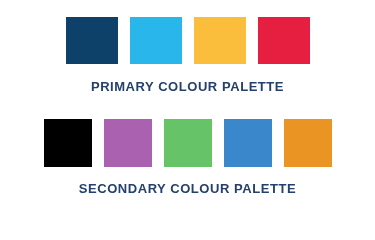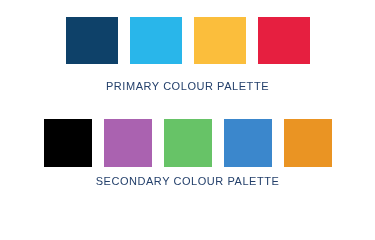--- a/index.html
+++ b/index.html
@@ -47,29 +47,29 @@
     height: 47px;
   }
   #secondary-row .swatch {
     width: 48px;
     height: 48px;
   }
 
   .palette-label {
     text-align: center;
     color: #24406b;
-    font-size: 11px;
+    font-size: 13px;
     line-height: 9px;
     letter-spacing: 0.55px;
     text-transform: uppercase;
     white-space: nowrap;
-    font-weight: 400;
+    font-weight: 700;
   }
   #primary-label { margin-top: 18px; }
-  #secondary-label { margin-top: 10px; }
+  #secondary-label { margin-top: 17px; }
 </style>
 </head>
 <body style="background: rgb(255, 255, 255);">
 
 <div class="board">
 
   <section class="palette-section" id="primary-section">
     <div class="swatch-row" id="primary-row">
       <span class="swatch" style="background: rgb(14, 65, 105);"></span>
       <span class="swatch" style="background: rgb(41, 182, 234);"></span>

